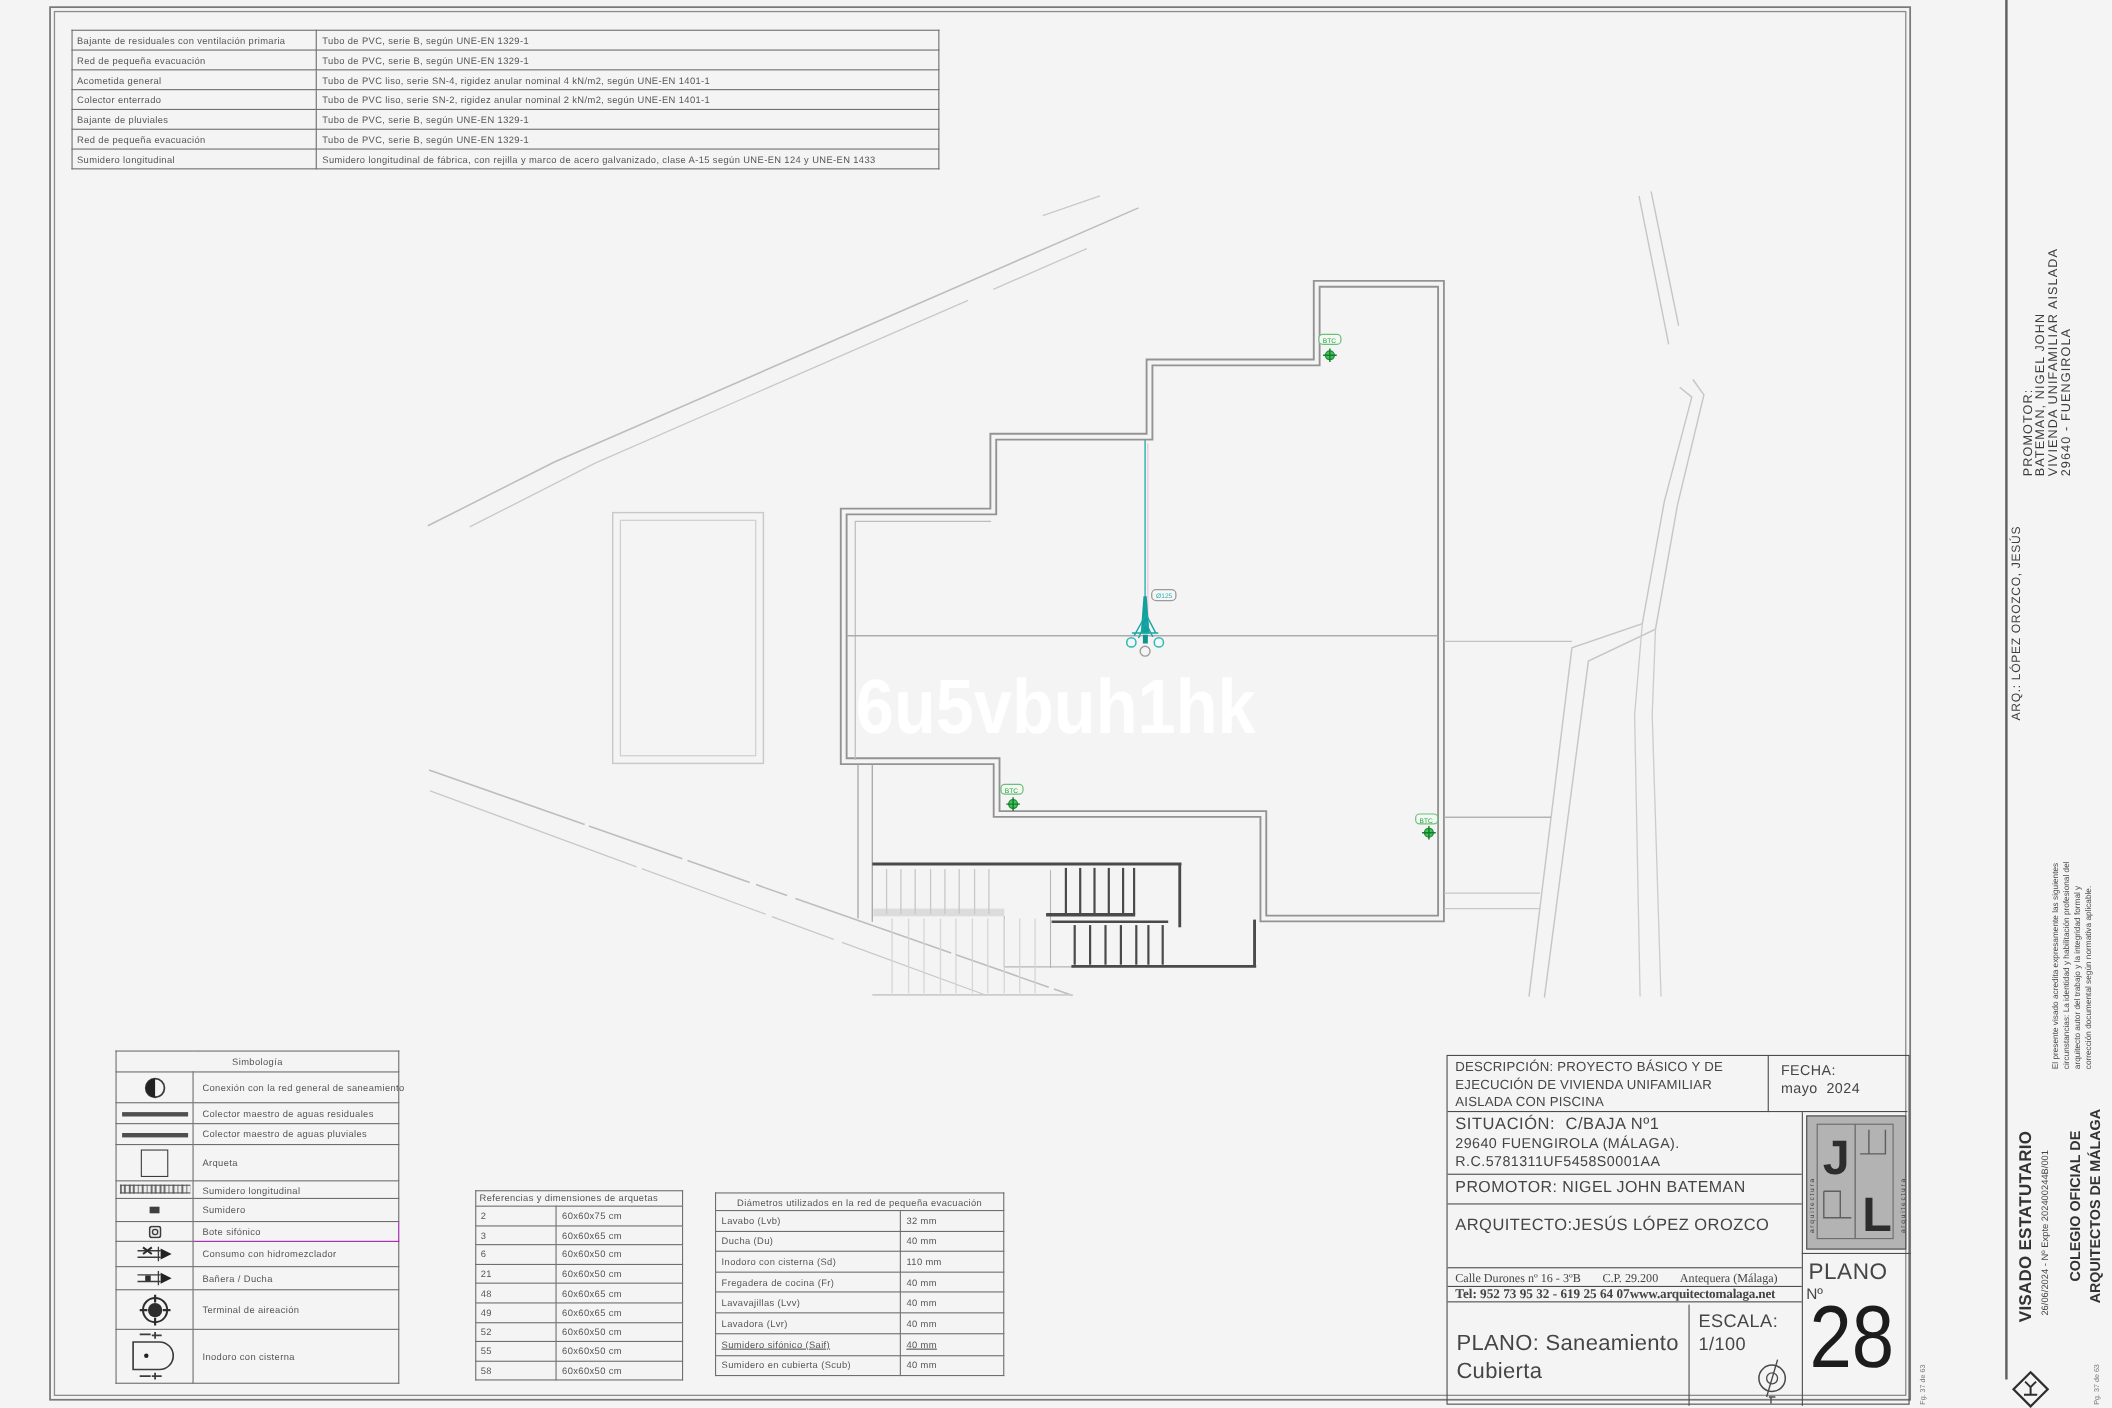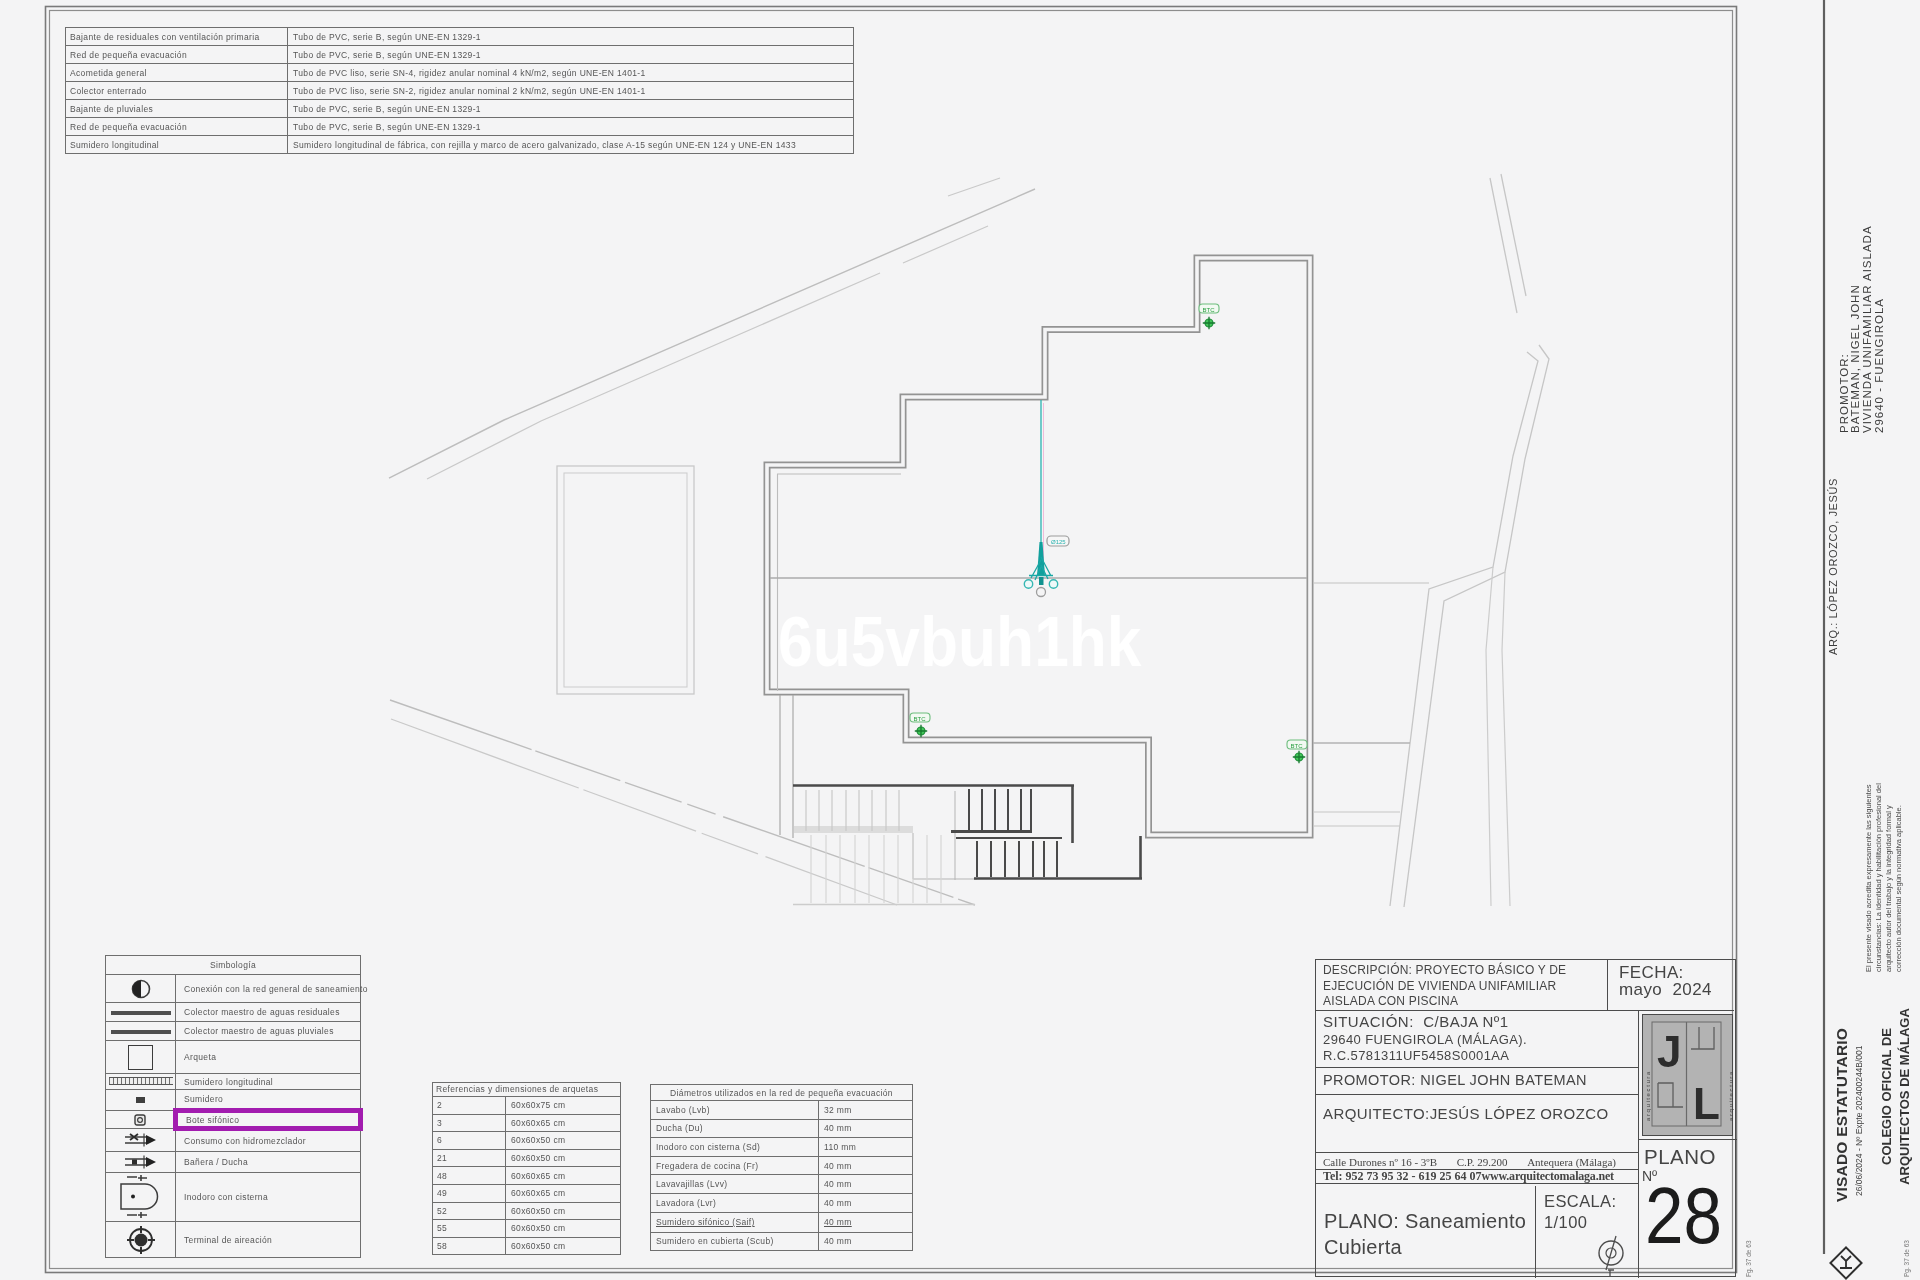--- a/index.html
+++ b/index.html
@@ -250,21 +250,21 @@
   <tr style="height:21px;">
         <td style="border:1px solid #6e6e6e;text-align:center;"><div style="width:9px;height:6px;background:#3f3f3f;display:inline-block;"></div></td>
         <td style="border:1px solid #6e6e6e;padding-left:8px;">Sumidero</td>
       </tr>
 
   <tr style="height:18px;">
         <td style="border:1px solid #6e6e6e;text-align:center;"><svg width="12" height="12" style="vertical-align:middle">
             <rect x="1" y="1" width="10" height="10" rx="2" fill="#e9e9e9" stroke="#3c3c3c" stroke-width="1.4"></rect>
             <circle cx="6" cy="6" r="2.4" fill="none" stroke="#3c3c3c" stroke-width="1.2"></circle>
           </svg></td>
-        <td style="border:5px solid #a21caf;padding-left:8px;">Bote sifónico</td>
+        <td style="border:1px solid #a21caf;padding-left:8px;">Bote sifónico</td>
       </tr>
 
   <tr style="height:23px;">
         <td style="border:1px solid #6e6e6e;text-align:center;"><svg width="34" height="16" style="vertical-align:middle">
             <path d="M1,5 H22 M1,11 H22" stroke="#3c3c3c" stroke-width="1.3"></path>
             <path d="M6,2 L14,8 M14,2 L6,8" stroke="#2c2c2c" stroke-width="1.8"></path>
             <path d="M20,1.5 V14.5" stroke="#3c3c3c" stroke-width="1.2"></path>
             <polygon points="22,3 32,8 22,13" fill="#222"></polygon>
           </svg></td>
         <td style="border:1px solid #6e6e6e;padding-left:8px;">Consumo con hidromezclador</td>
@@ -273,38 +273,38 @@
   <tr style="height:21px;">
         <td style="border:1px solid #6e6e6e;text-align:center;"><svg width="34" height="16" style="vertical-align:middle">
             <path d="M1,5 H22 M1,11 H22" stroke="#3c3c3c" stroke-width="1.3"></path>
             <rect x="8" y="5.5" width="5" height="5" fill="#2c2c2c"></rect>
             <path d="M20,1.5 V14.5" stroke="#3c3c3c" stroke-width="1.2"></path>
             <polygon points="22,3 32,8 22,13" fill="#222"></polygon>
           </svg></td>
         <td style="border:1px solid #6e6e6e;padding-left:8px;">Bañera / Ducha</td>
       </tr>
 
+  <tr style="height:36px;">
+        <td style="border:1px solid #6e6e6e;text-align:center;"><svg width="30" height="30" style="vertical-align:middle">
+            <circle cx="15" cy="15" r="11" fill="none" stroke="#2e2e2e" stroke-width="1.8"></circle>
+            <circle cx="15" cy="15" r="6.5" fill="#2e2e2e"></circle>
+            <path d="M15,1 V8 M15,22 V29 M1,15 H8 M22,15 H29" stroke="#2e2e2e" stroke-width="2"></path>
+          </svg></td>
+        <td style="border:1px solid #6e6e6e;padding-left:8px;">Terminal de aireación</td>
+      </tr>
+
   <tr style="height:49px;">
         <td style="border:1px solid #6e6e6e;text-align:center;"><svg width="48" height="44" style="vertical-align:middle">
             <path d="M10,2 H20 M24,0 V6 M21,3 H30" stroke="#3c3c3c" stroke-width="1.6"></path>
             <path d="M10,40 H20 M24,37 V43 M21,40 H30" stroke="#3c3c3c" stroke-width="1.6"></path>
             <path d="M4,9 H28 A12.5,12.5 0 0 1 28,34 H4 Z" fill="none" stroke="#3c3c3c" stroke-width="1.5"></path>
             <circle cx="16" cy="21.5" r="2" fill="#222"></circle>
           </svg></td>
         <td style="border:1px solid #6e6e6e;padding-left:8px;">Inodoro con cisterna</td>
       </tr>
-
-  <tr style="height:36px;">
-        <td style="border:1px solid #6e6e6e;text-align:center;"><svg width="30" height="30" style="vertical-align:middle">
-            <circle cx="15" cy="15" r="11" fill="none" stroke="#2e2e2e" stroke-width="1.8"></circle>
-            <circle cx="15" cy="15" r="6.5" fill="#2e2e2e"></circle>
-            <path d="M15,1 V8 M15,22 V29 M1,15 H8 M22,15 H29" stroke="#2e2e2e" stroke-width="2"></path>
-          </svg></td>
-        <td style="border:1px solid #6e6e6e;padding-left:8px;">Terminal de aireación</td>
-      </tr>
 </tbody>
   </table>
 
 <div class="abs cad" style="left:432px;top:1082px;">
   <div style="border:1px solid #6e6e6e;border-bottom:none;height:13px;line-height:13px;padding-left:3px;">Referencias y dimensiones de arquetas</div>
   <table cellspacing="0" class="cad" style="width:189px;table-layout:fixed;">
     <tbody>
         <tr style="height:17.6px;">
           <td style="border:1px solid #6e6e6e;width:67px;padding-left:4px;">2</td>
           <td style="border:1px solid #6e6e6e;padding-left:5px;">60x60x75 cm</td>
@@ -386,21 +386,21 @@
         <td style="border:1px solid #6e6e6e;padding-left:5px;">Sumidero en cubierta (Scub)</td>
         <td style="border:1px solid #6e6e6e;padding-left:5px;">40 mm</td>
       </tr>
 </tbody>
   </table>
 
 <div class="abs" style="left:1315px;top:959px;width:421px;height:318px;border:1.6px solid #4c4c4c;box-sizing:border-box;color:#454545;">
 
   <div class="abs" style="left:0;top:0;width:292px;height:51px;border-right:1.4px solid #4c4c4c;border-bottom:1.4px solid #4c4c4c;box-sizing:border-box;font-size:12px;line-height:15.5px;padding:3px 0 0 7px;letter-spacing:.2px;">DESCRIPCIÓN: PROYECTO BÁSICO Y DE<br>EJECUCIÓN DE VIVIENDA UNIFAMILIAR<br>AISLADA CON PISCINA</div>
 
-  <div class="abs" style="left:292px;top:0;width:126px;height:51px;border-bottom:1.4px solid #4c4c4c;box-sizing:border-box;font-size:17px;line-height:17px;padding:4px 0 0 11px;letter-spacing:.4px;">FECHA:<br>mayo&nbsp; 2024</div>
+  <div class="abs" style="left:292px;top:0;width:126px;height:51px;border-bottom:1.4px solid #4c4c4c;box-sizing:border-box;font-size:13px;line-height:17px;padding:4px 0 0 11px;letter-spacing:.4px;">FECHA:<br>mayo&nbsp; 2024</div>
 
   <div class="abs" style="left:0;top:51px;width:322px;height:57px;border-bottom:1.4px solid #4c4c4c;box-sizing:border-box;padding:2px 0 0 7px;">
     <div style="font-size:15px;letter-spacing:.5px;">SITUACIÓN:&nbsp; C/BAJA Nº1</div>
     <div style="font-size:13px;margin-top:2px;letter-spacing:.4px;">29640 FUENGIROLA (MÁLAGA).</div>
     <div style="font-size:13px;margin-top:1px;letter-spacing:.4px;">R.C.5781311UF5458S0001AA</div>
   </div>
 
   <div class="abs" style="left:0;top:108px;width:322px;height:27px;border-bottom:1.4px solid #4c4c4c;box-sizing:border-box;font-size:14.5px;padding:4px 0 0 7px;letter-spacing:.4px;">PROMOTOR: NIGEL JOHN BATEMAN</div>
 
   <div class="abs" style="left:0;top:135px;width:322px;height:58px;border-bottom:1.2px solid #4c4c4c;box-sizing:border-box;font-size:15px;padding:10px 0 0 7px;letter-spacing:.4px;">ARQUITECTO:JESÚS LÓPEZ OROZCO</div>

